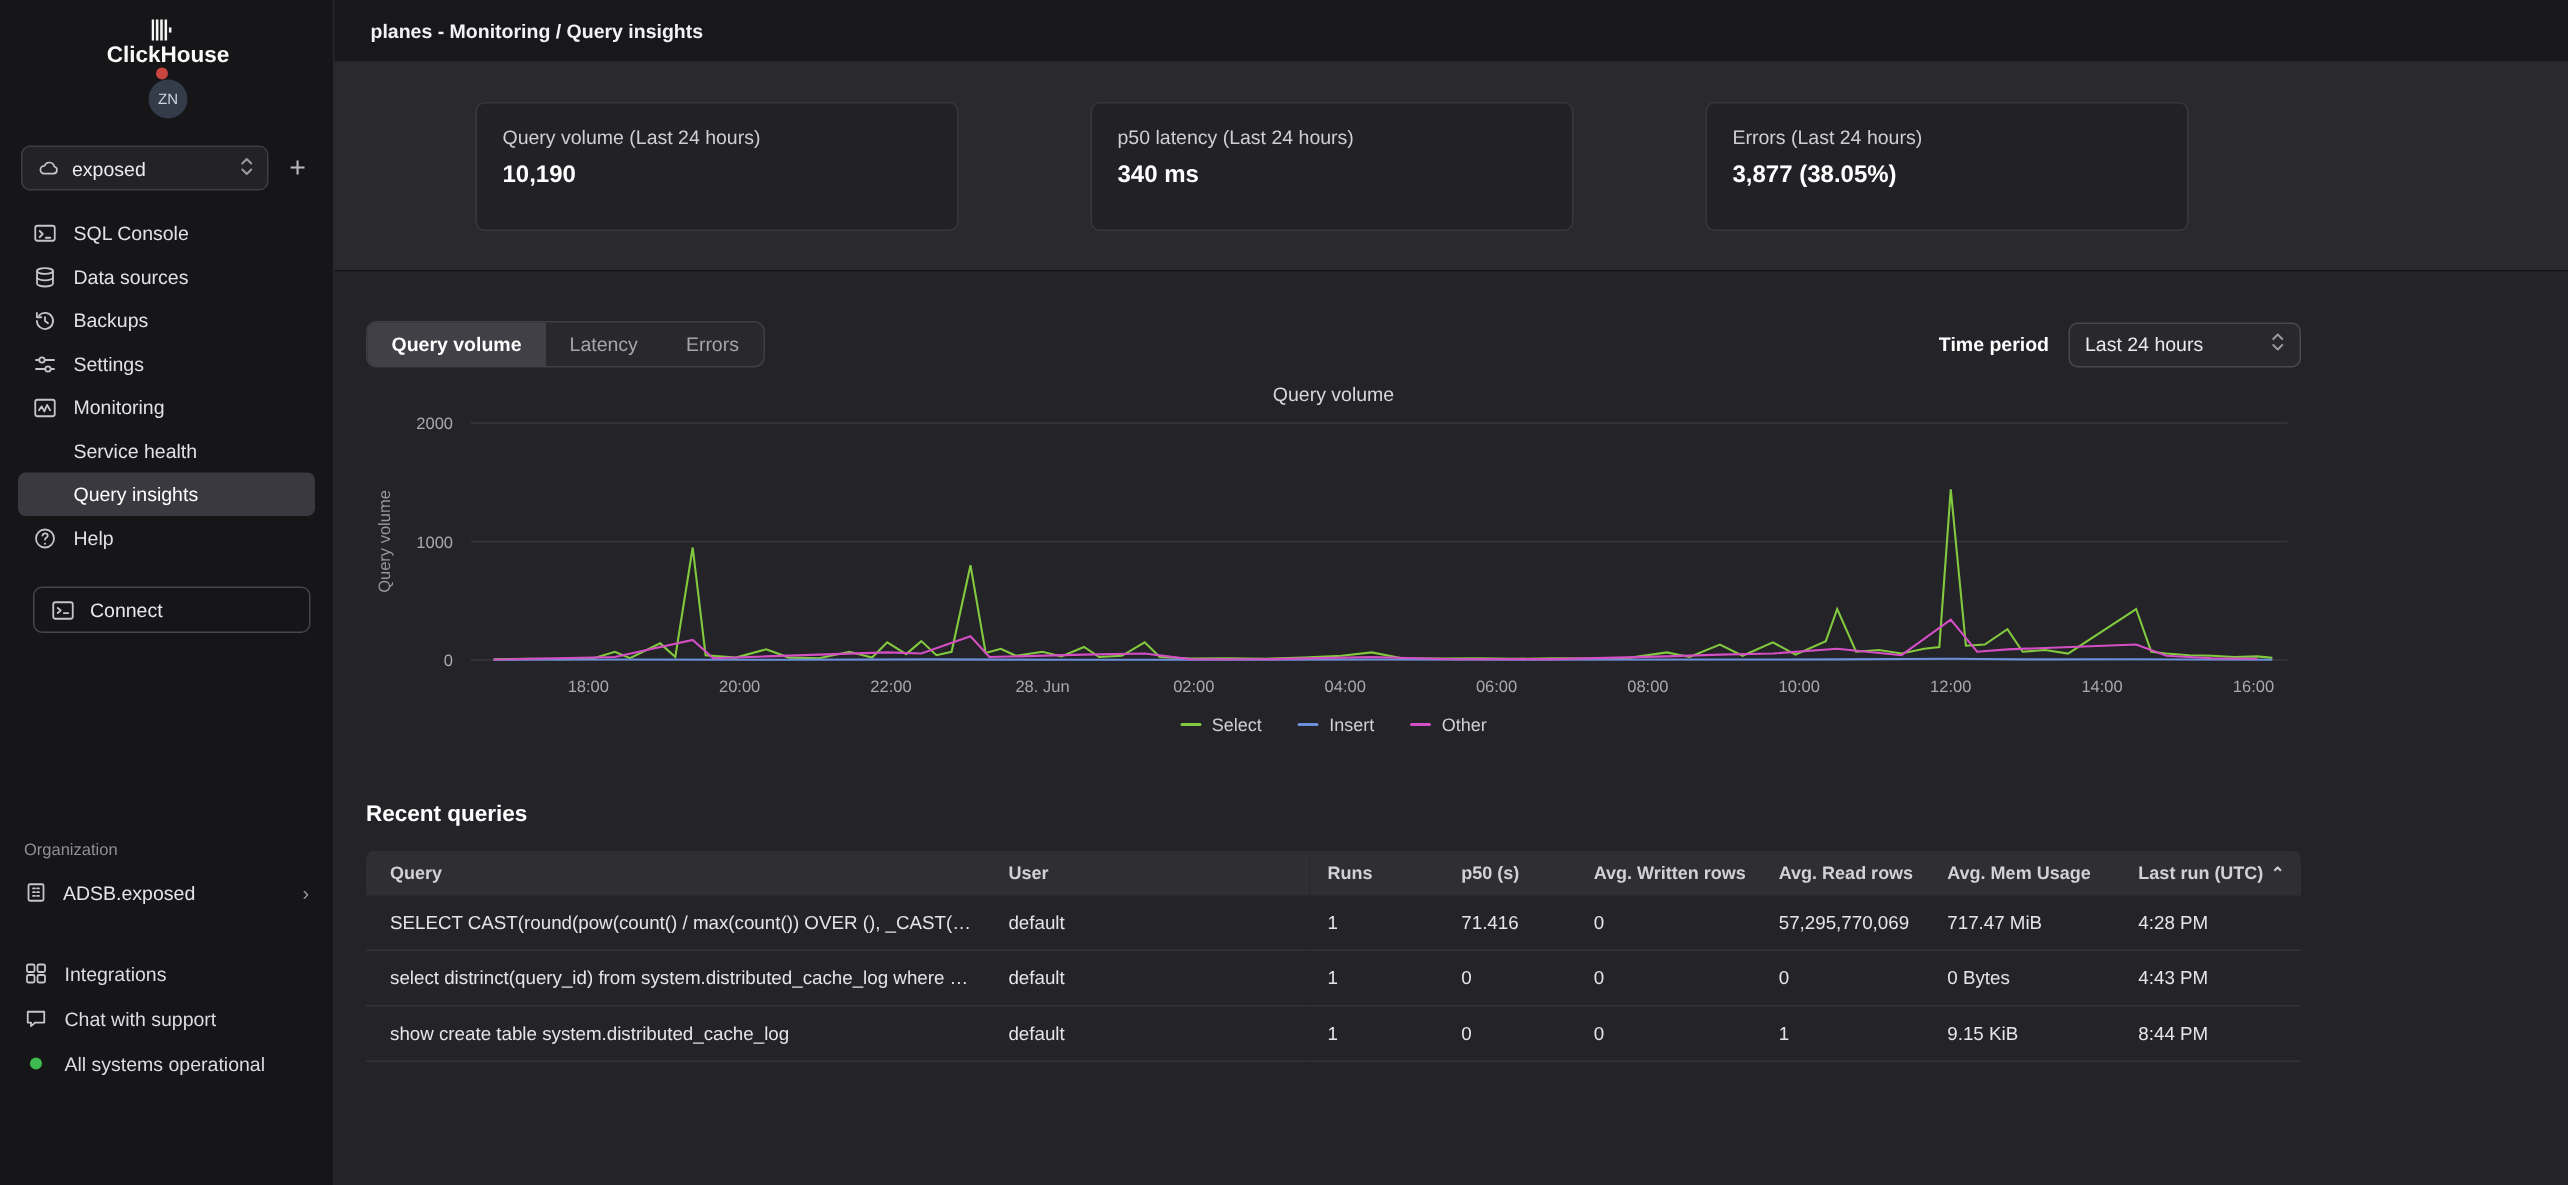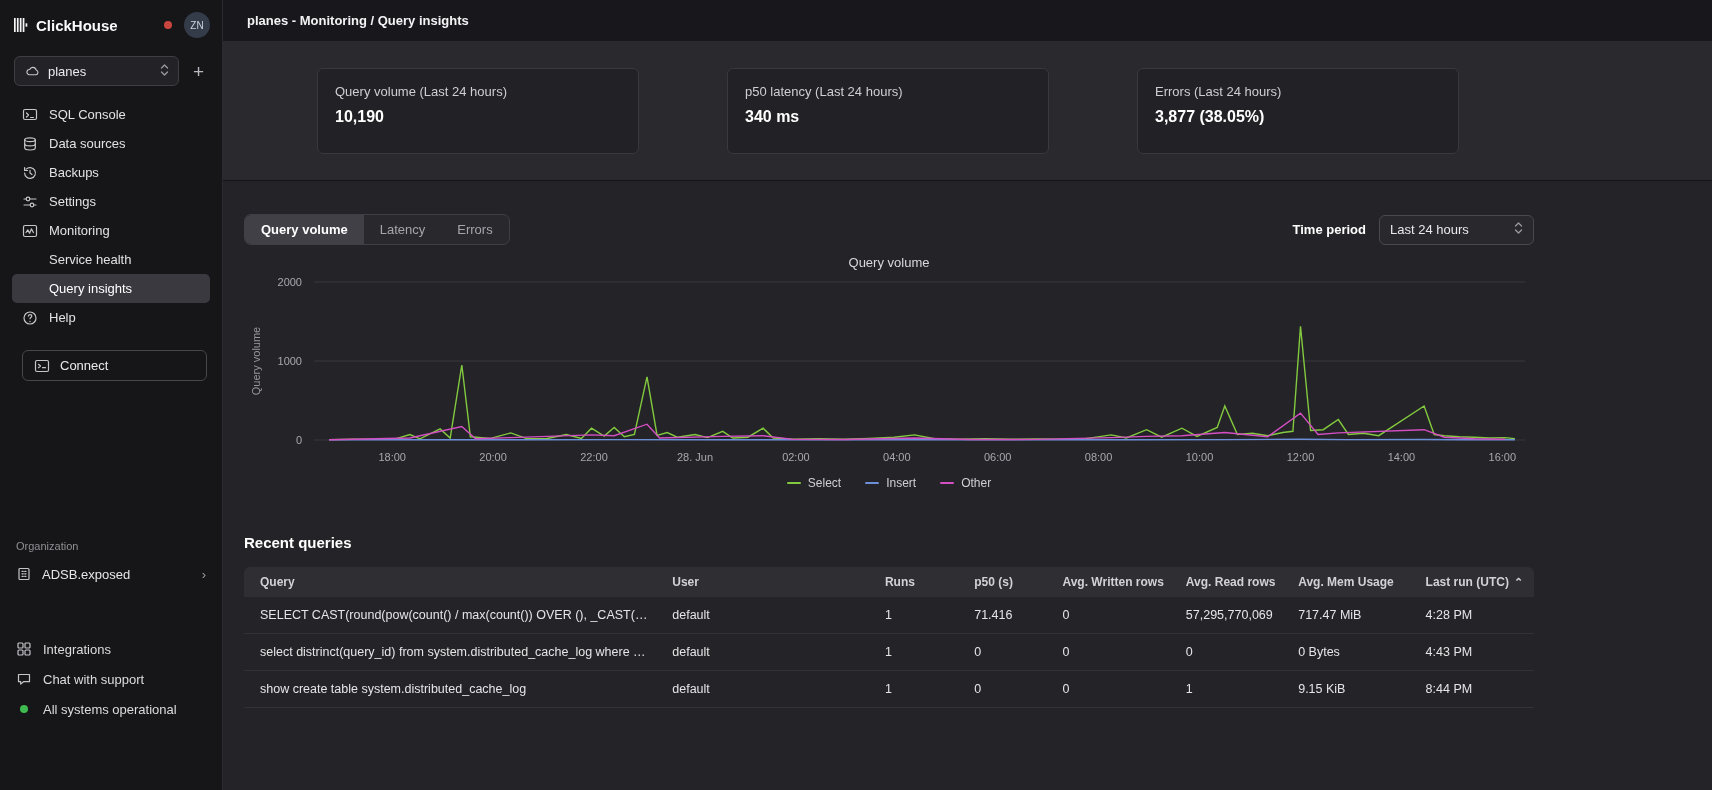--- a/index.html
+++ b/index.html
@@ -10,21 +10,21 @@
     font-family:"Liberation Sans", sans-serif;
   }
   .app { display:flex; width:100%; height:100%; }
 
   
   .sidebar {
     width:223px; min-width:223px; height:100%;
     background:#161518; border-right:1px solid #2b2a2e;
     display:flex; flex-direction:column;
   }
-  .sidebar-top { display:flex; align-items:center; padding:12px 12px 10px 14px; }
+  .sidebar-top { display:flex; align-items:center; padding:12px 12px 10px 14px;flex-direction:column; }
   .logo { display:flex; margin-right:8px; }
   .brand-name { font-size:15px; font-weight:700; color:#fafafa; flex:1; }
   .status-dot { width:8px; height:8px; border-radius:50%; background:#c9463f; margin:0 12px 0 4px; }
   .avatar {
     width:26px; height:26px; border-radius:50%; background:#343b49;
     color:#ccd3e0; font-size:10px; font-weight:400;
     display:flex; align-items:center; justify-content:center; cursor:pointer;
   }
   .service-row { display:flex; align-items:center; gap:8px; padding:8px 12px 12px 8px; margin-left:6px; }
   .service-select {
@@ -43,21 +43,21 @@
   .nav-icon { width:16px; height:16px; display:inline-flex; align-items:center; justify-content:center; flex:none; }
   .connect {
     margin:18px 15px 0 22px; height:31px; border:1px solid #47464c; border-radius:6px;
     background:transparent; color:#e9e9ec; font-size:13px; font-family:inherit;
     display:flex; align-items:center; gap:10px; padding:0 11px; cursor:pointer;
   }
   .org-section { margin-top:auto; }
   .org-label { font-size:11px; color:#8f8f95; padding:0 16px; margin-bottom:8px; }
   .org-item { display:flex; align-items:center; gap:10px; padding:6px 16px; font-size:13px; color:#e6e6e9; cursor:pointer; }
   .org-item .chev { margin-left:auto; color:#9b9ba1; }
-  #sidebar-footer { margin-top:46px; padding-bottom:66px; }
+  #sidebar-footer { margin-top:25px; padding-bottom:66px; }
   .foot-item { display:flex; align-items:center; gap:11px; padding:7px 16px; font-size:13px; color:#dcdcdf; cursor:pointer; }
 
   
   .main { flex:1; display:flex; flex-direction:column; min-width:0; }
   .topbar { height:41px; min-height:41px; background:#18171b; display:flex; align-items:center; padding:0 24px; }
   .topbar .title { font-size:13px; font-weight:600; color:#f3f3f5; }
 
   .stats-band { background:#2a292d; border-bottom:1px solid #141317; display:flex; gap:88px; padding:27px 0 26px 94px; }
   .card { width:322px; height:86px; background:#222125; border:1px solid #39383d; border-radius:6px; padding:15px 17px; }
   .card-label { font-size:13px; color:#cfcfd3; margin-bottom:9px; }
@@ -137,21 +137,21 @@
       <div class="avatar">ZN</div>
     </div>
 
     <div class="service-row">
       <div class="service-select">
         <span class="nav-icon">
             <svg width="15" height="15" viewBox="0 0 16 16" fill="none" stroke="#c5c5ca" stroke-width="1.2" stroke-linecap="round" stroke-linejoin="round">
               <path d="M4.7 11.5a2.8 2.8 0 0 1 .3-5.6A3.6 3.6 0 0 1 11.9 6.4a2.6 2.6 0 0 1-.5 5.1z"></path>
             </svg>
           </span>
-        <span class="val">planes</span>
+        <span class="val">exposed</span>
         <span><svg width="9" height="14" viewBox="0 0 9 14" fill="none" stroke="#9a9aa0" stroke-width="1.3" stroke-linecap="round" stroke-linejoin="round">
               <path d="M1.5 5L4.5 2l3 3"></path>
               <path d="M1.5 9l3 3 3-3"></path>
             </svg></span>
       </div>
       <button class="add-btn">+</button>
     </div>
 
     <nav id="sidebar-nav">
         <div class="nav-item">

